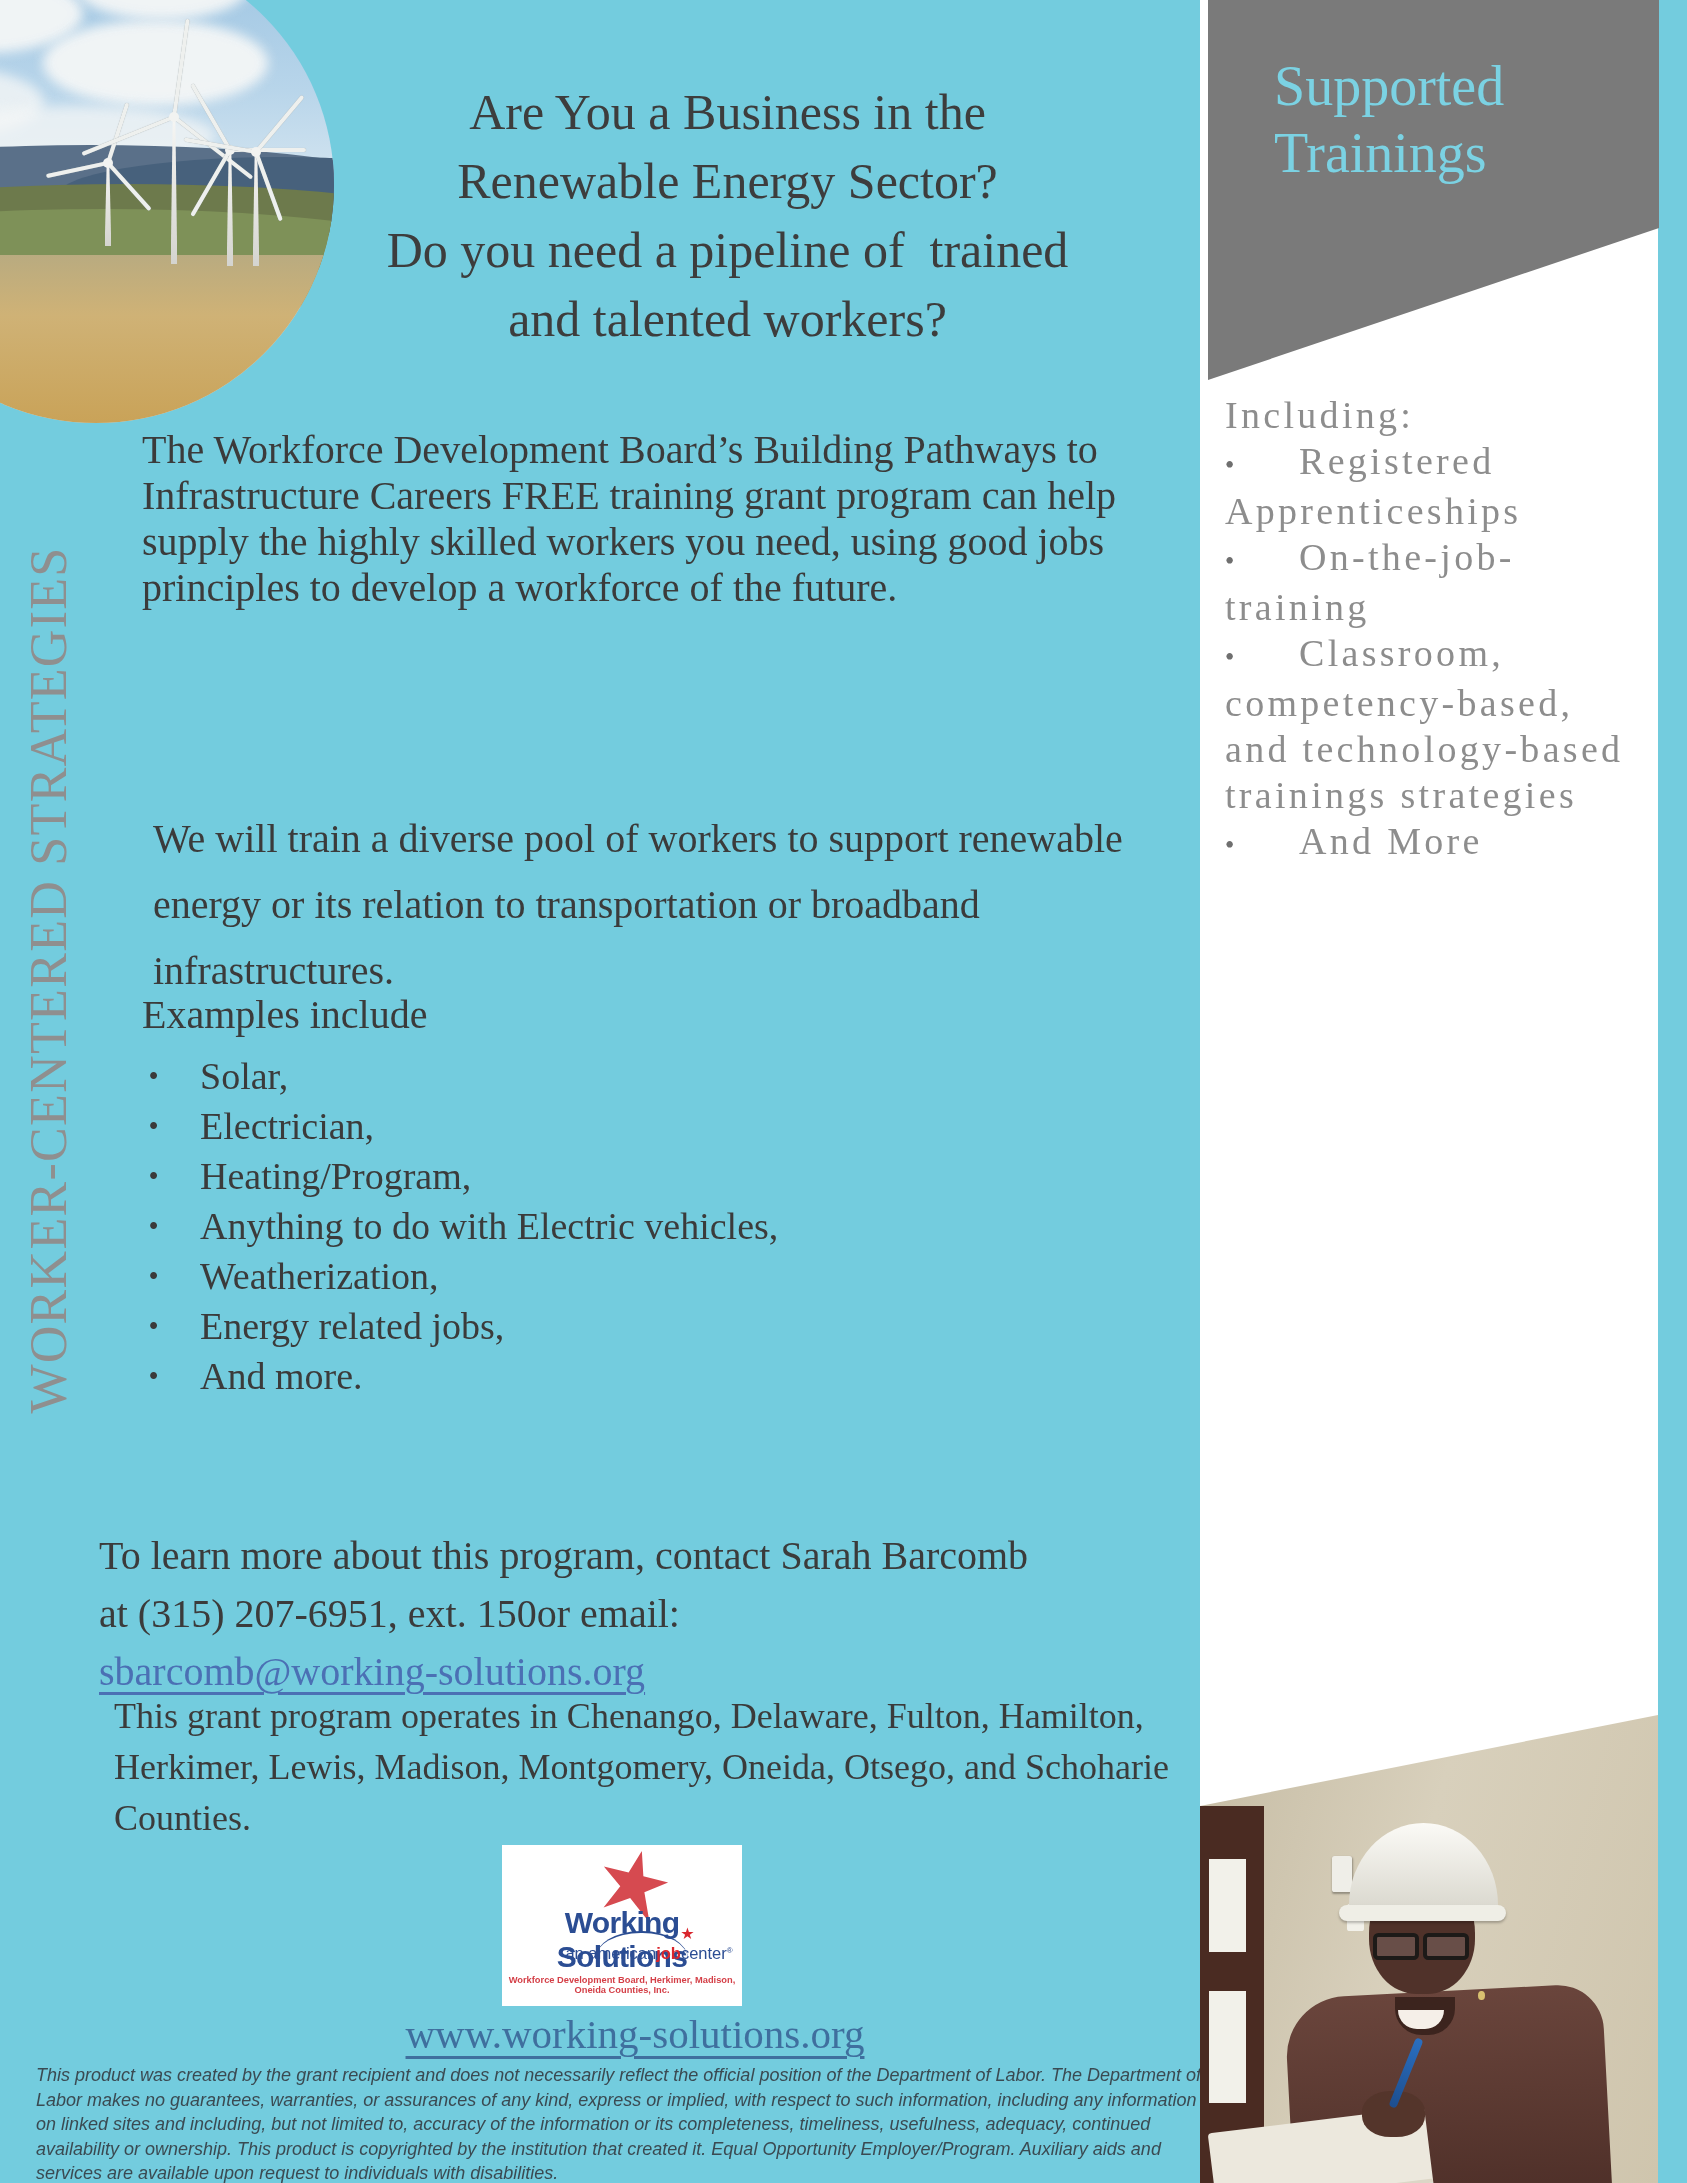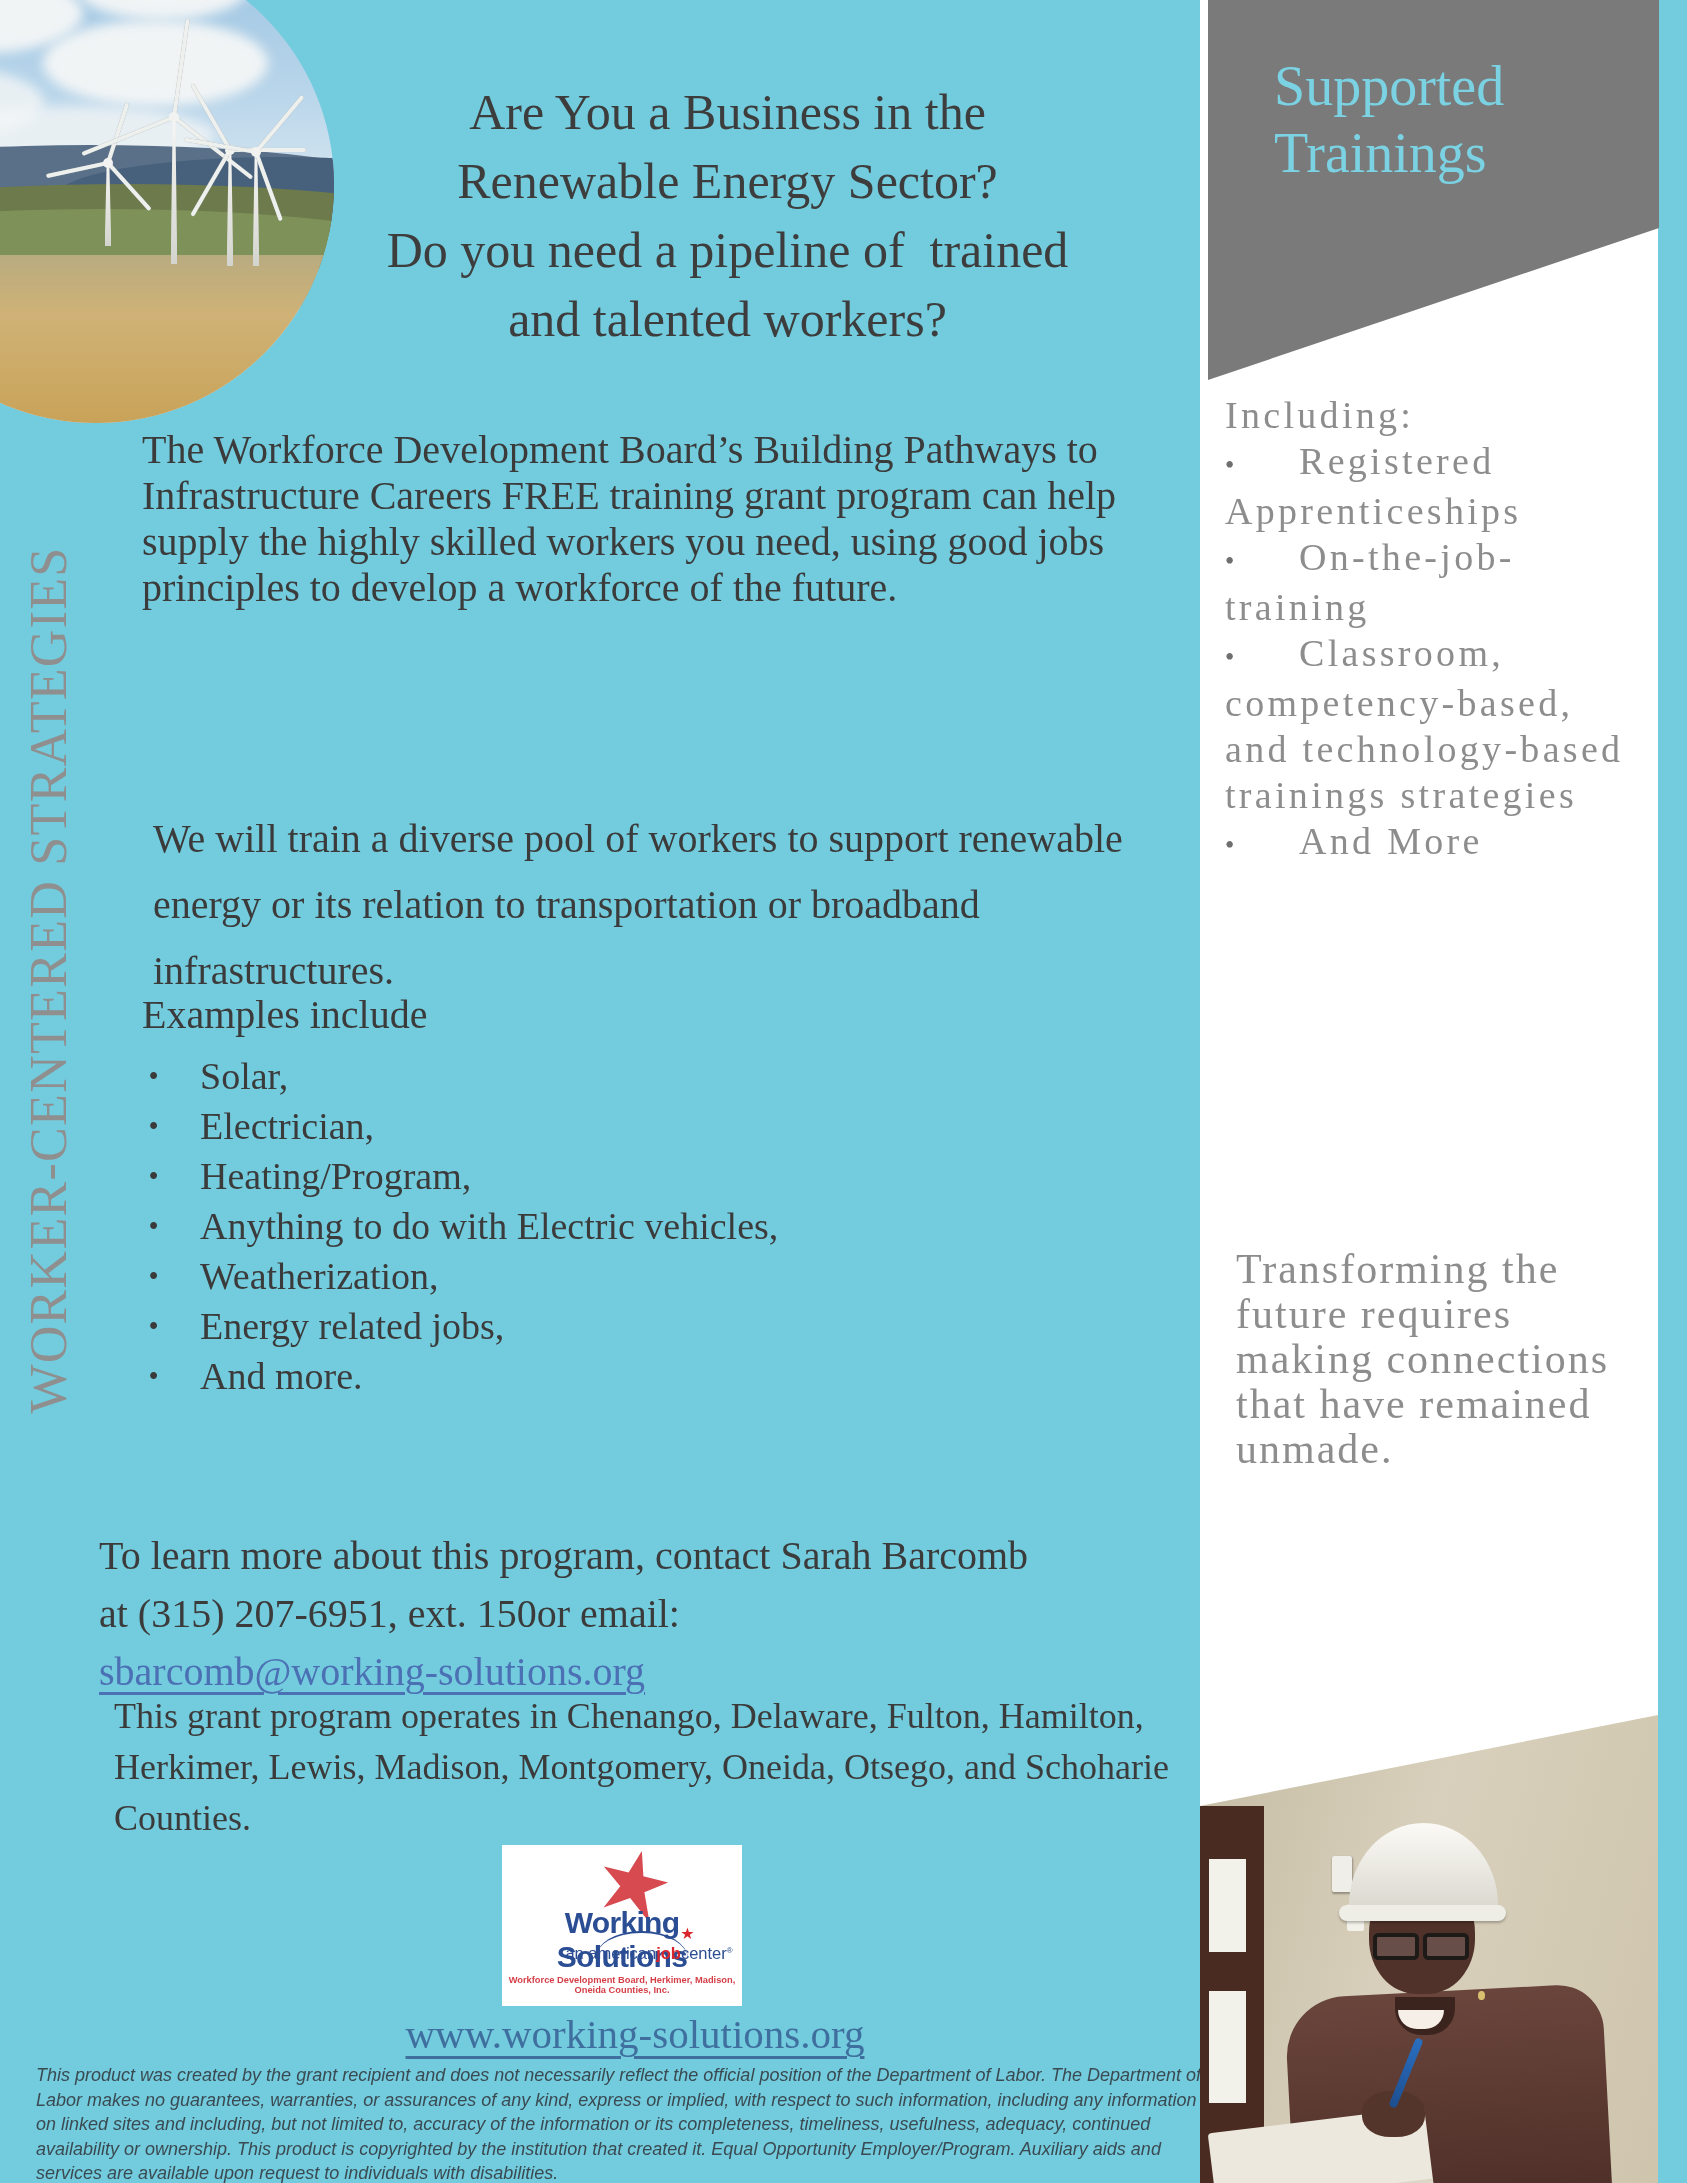--- a/index.html
+++ b/index.html
@@ -218,21 +218,20 @@
     </div>
 
     <div class="including">
       <div>Including:</div>
       <div class="inc-item"><span class="inc-bullet">•</span><span>Registered Apprenticeships</span></div>
       <div class="inc-item"><span class="inc-bullet">•</span><span>On-the-job-training</span></div>
       <div class="inc-item"><span class="inc-bullet">•</span><span>Classroom, competency-based, and technology-based trainings strategies</span></div>
       <div class="inc-item"><span class="inc-bullet">•</span><span>And More</span></div>
     </div>
 
-    <div class="quote">Transforming the future requires making connections that have remained unmade.</div>
 
     <div class="worker-photo">
       <div class="photo-window">
         <div class="pane pane1"></div>
         <div class="pane pane2"></div>
       </div>
       <div class="light-switch"></div>
       <div class="outlet"></div>
       <div class="w-body"></div>
       <div class="w-collar"></div>

